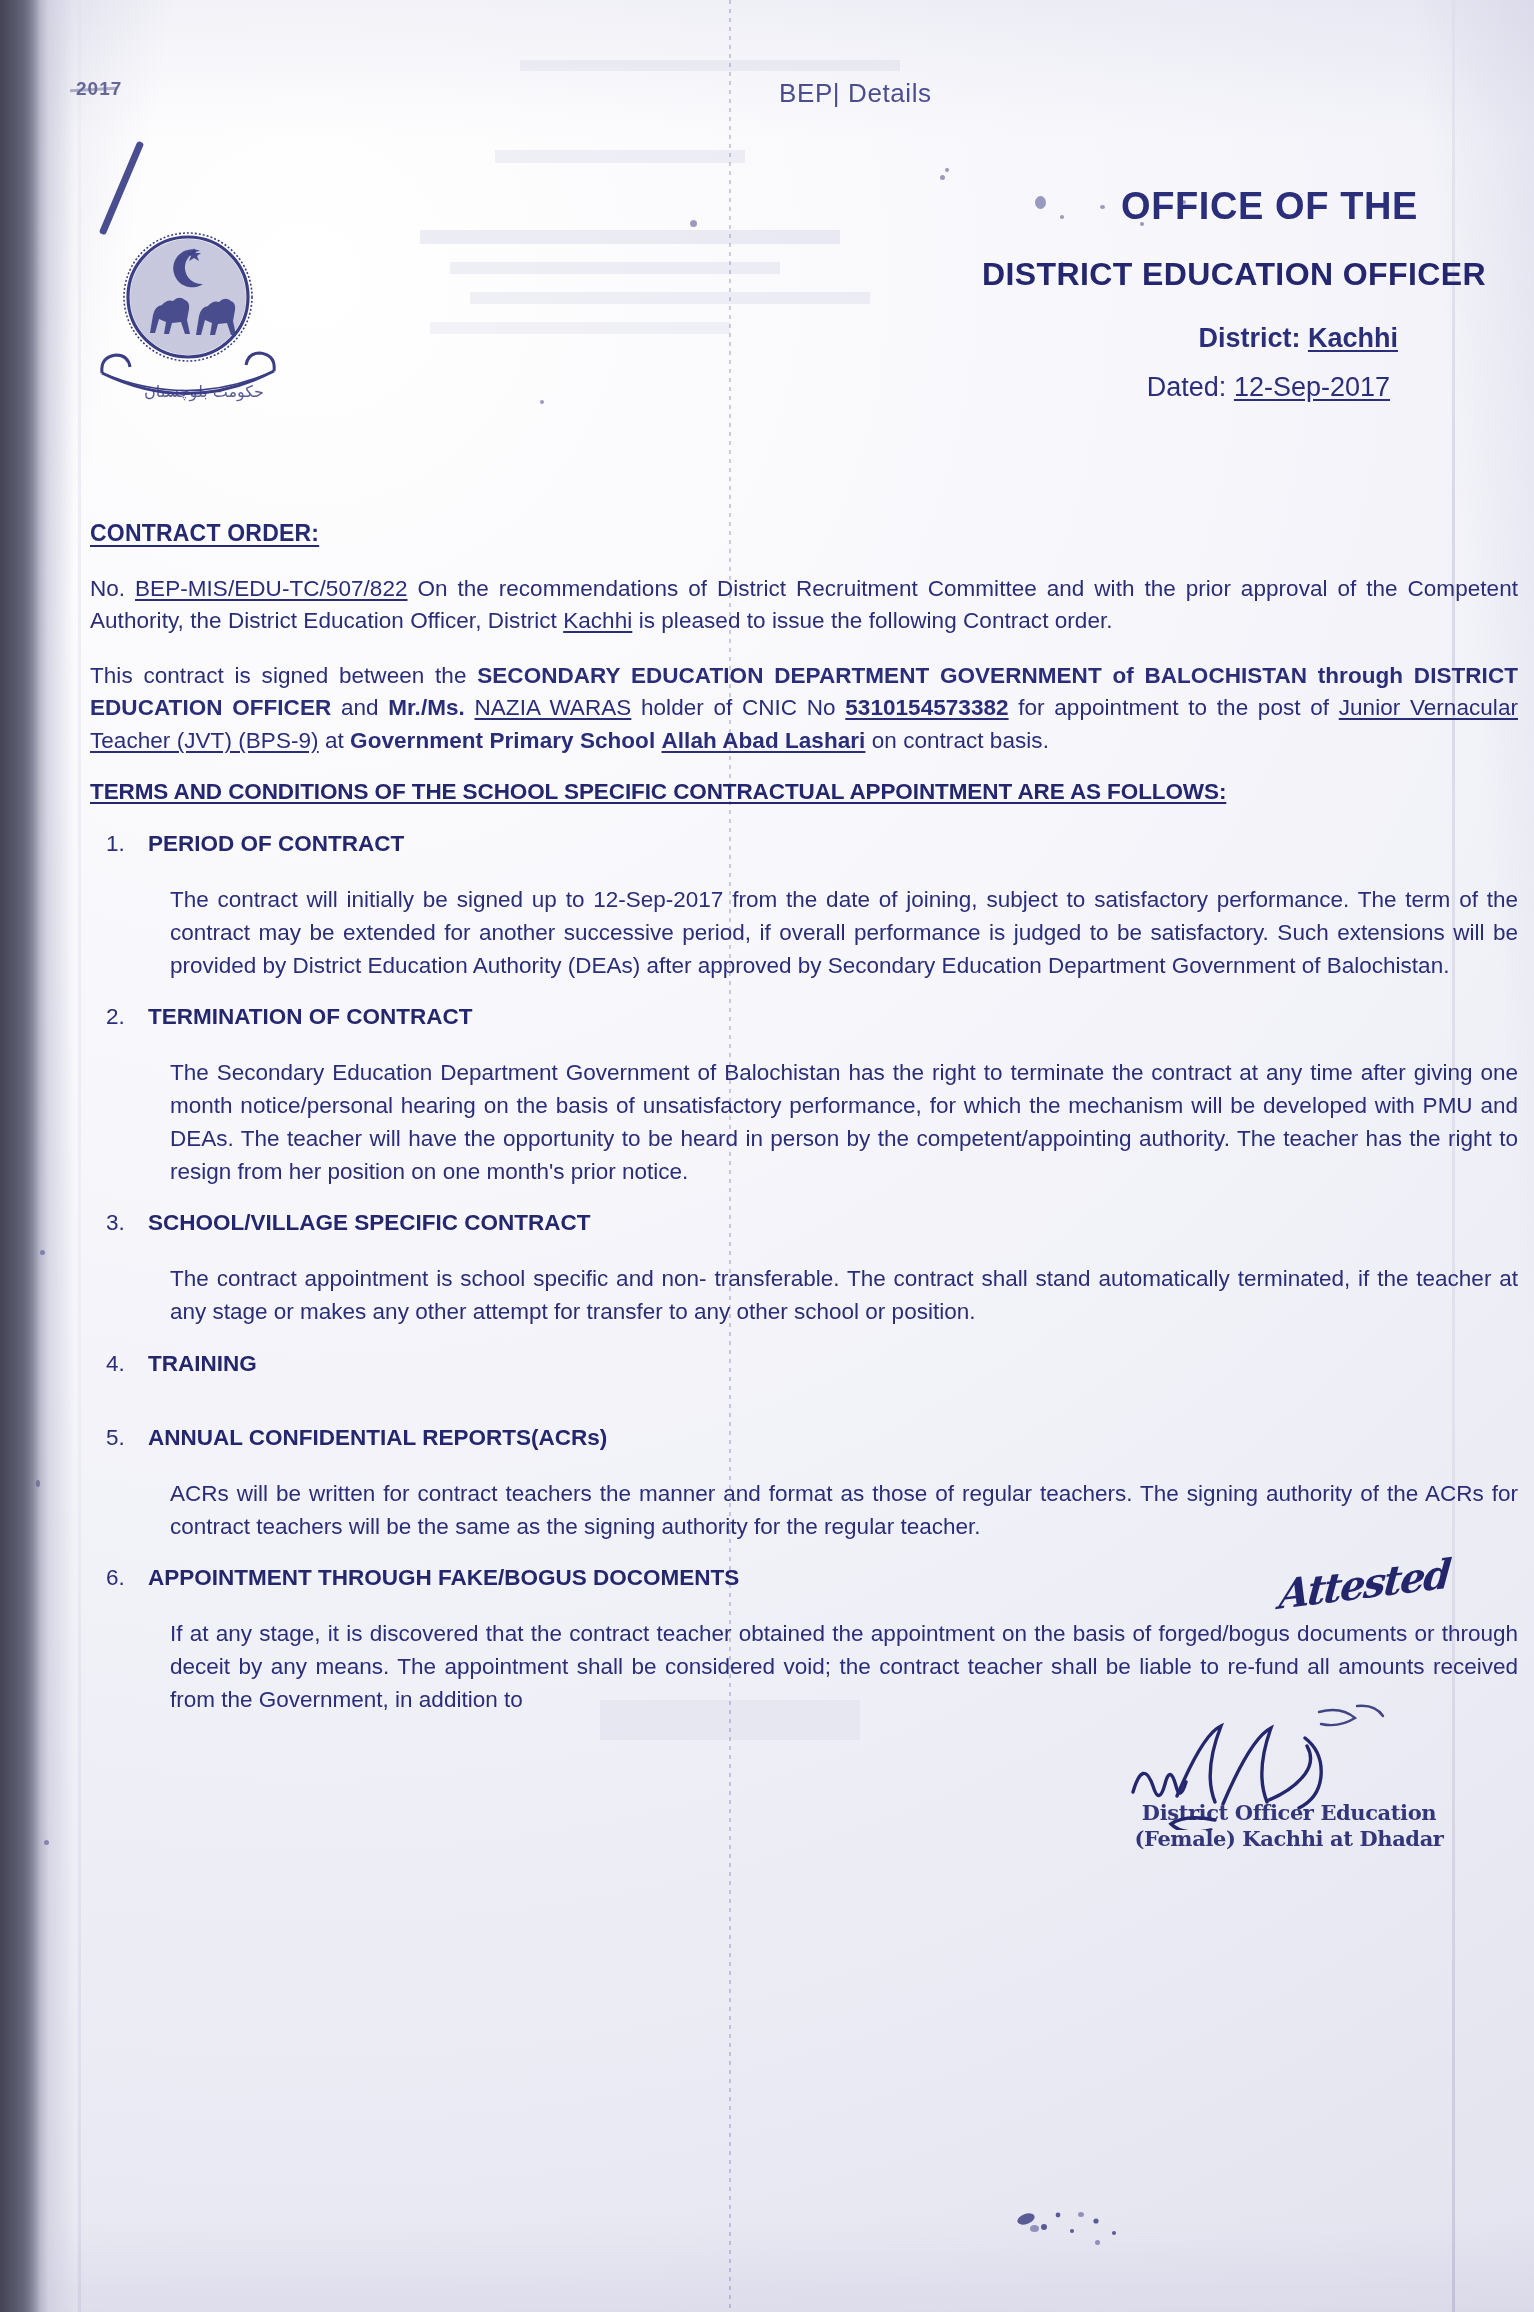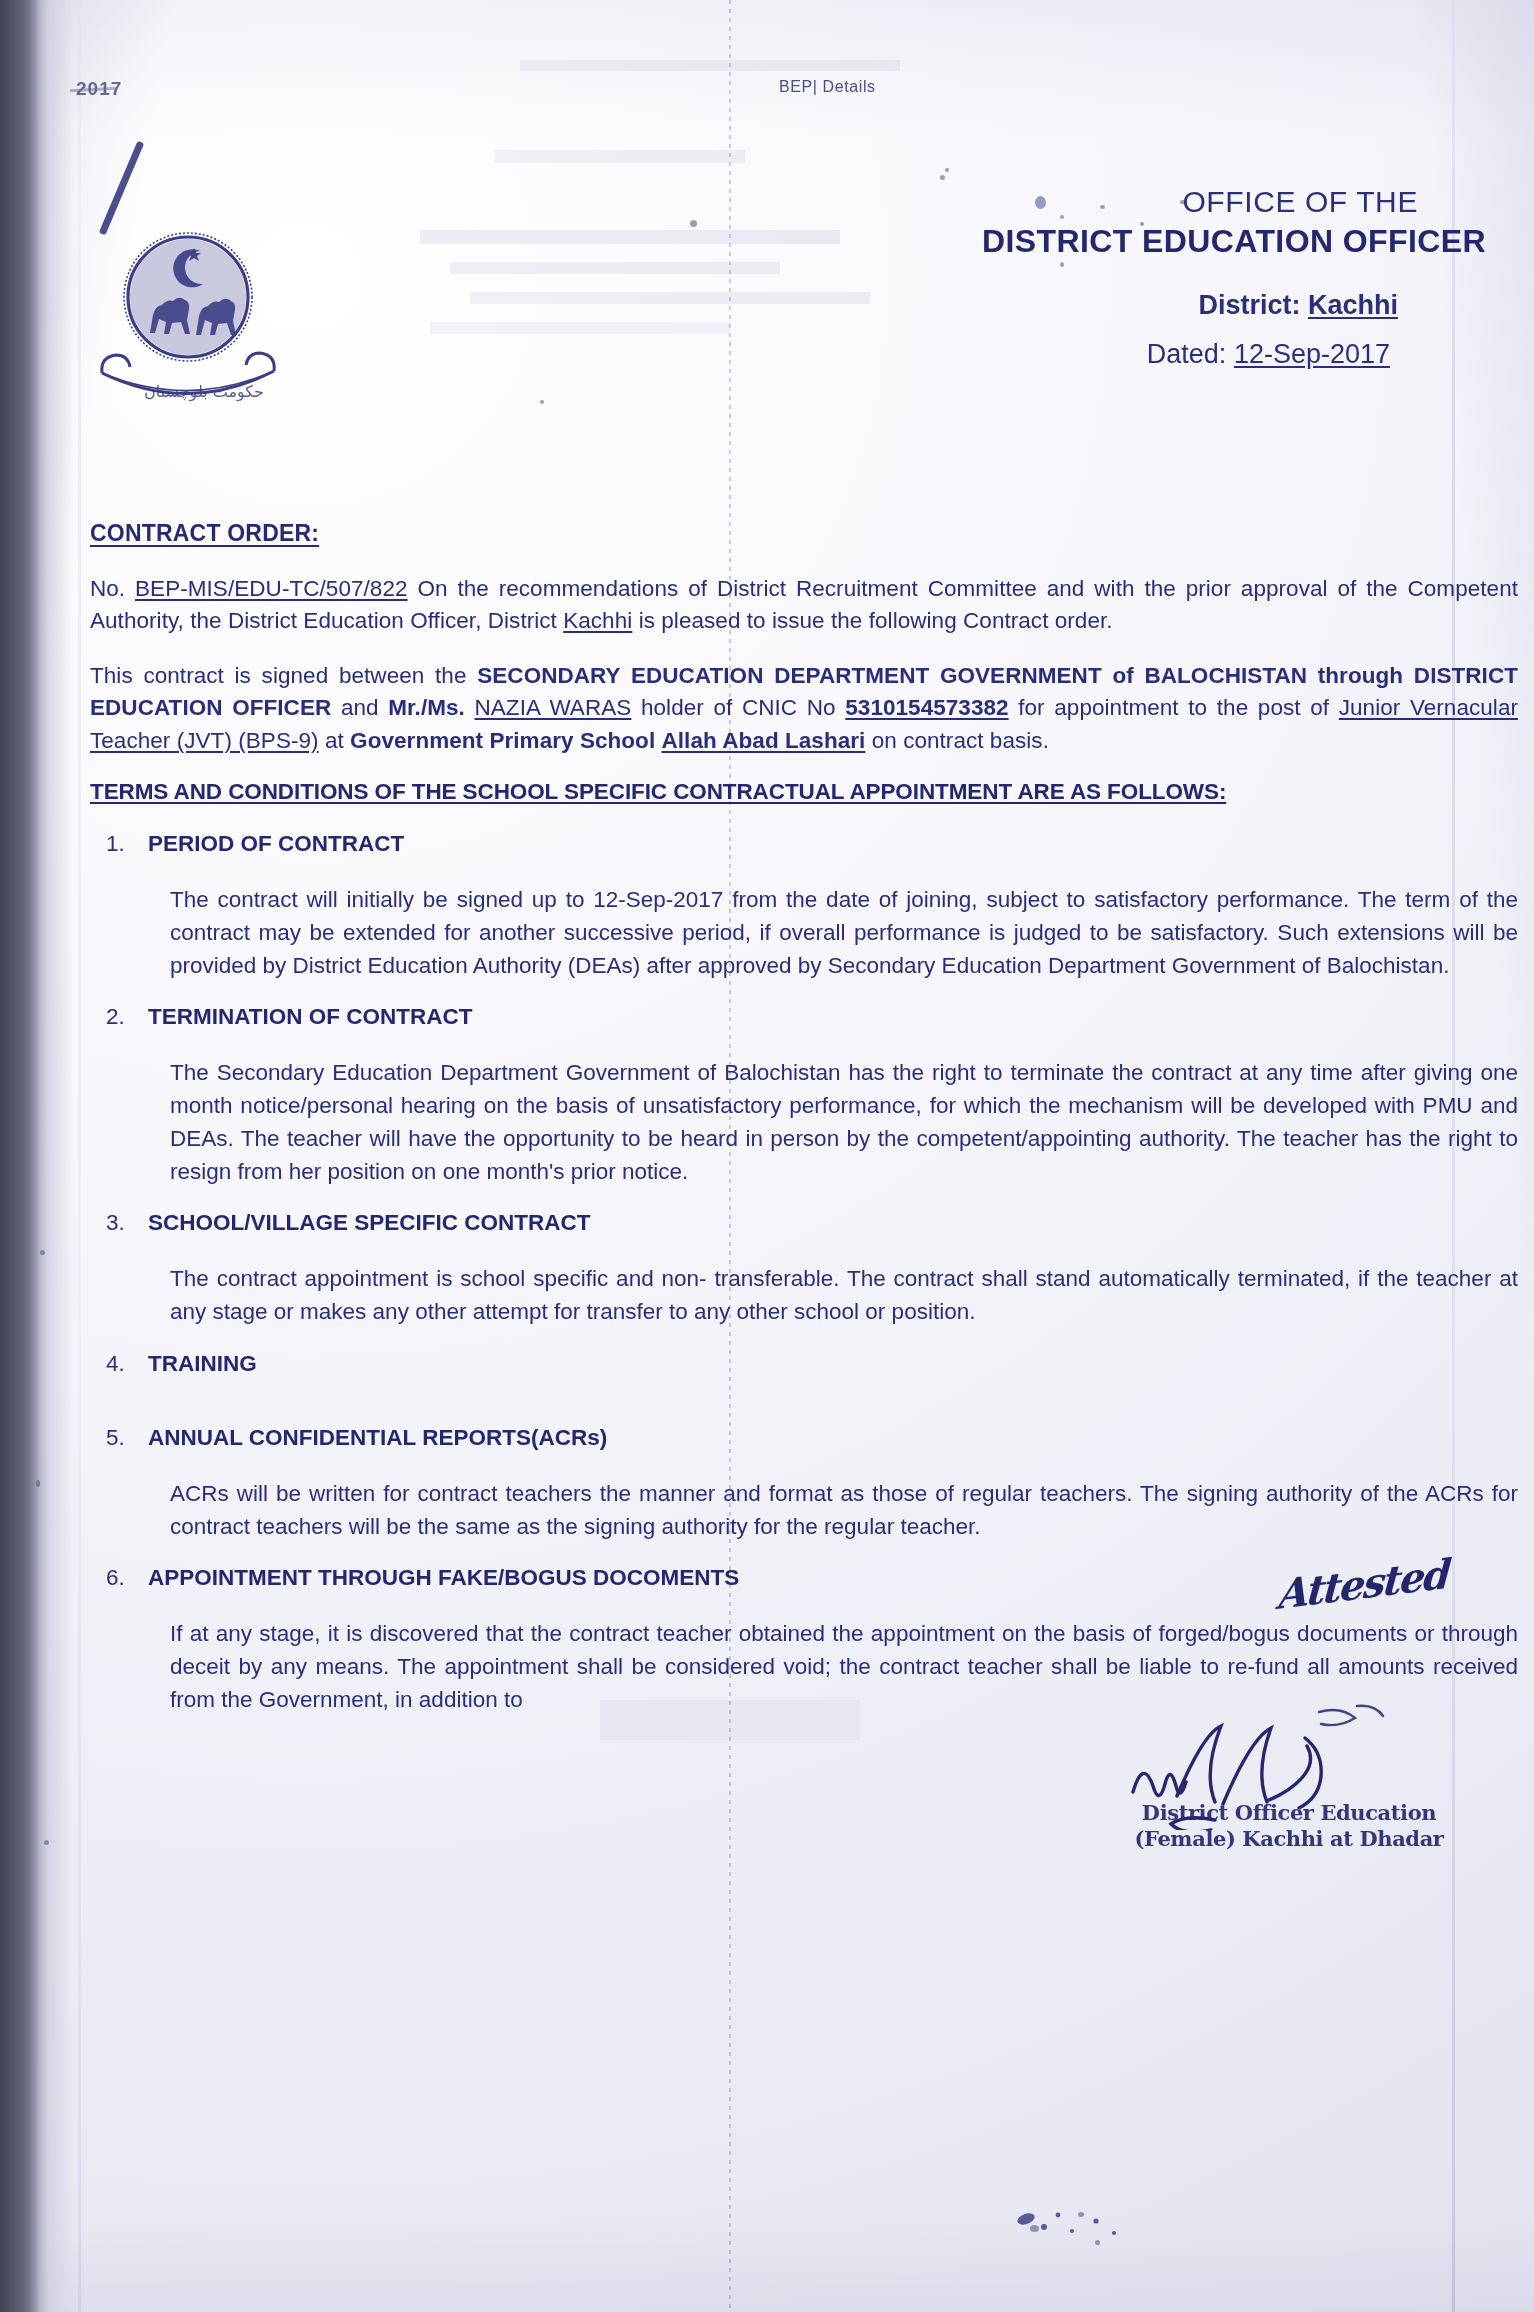--- a/index.html
+++ b/index.html
@@ -101,21 +101,21 @@
     left: -6px; top: 10px;
     width: 46px; height: 3px;
     background: #43467f;
     opacity: .5;
     transform: rotate(-3deg);
   }
 
   .bep-label {
     position: absolute;
     left: 779px; top: 78px;
-    font-size: 16px;
+    font-size: 26px;
     color: #4a4d8e;
     letter-spacing: .6px;
     text-align: right;
   }
 
   
   .emblem {
     position: absolute;
     left: 88px; top: 215px;
     width: 200px; height: 190px;
@@ -130,25 +130,25 @@
     opacity: .92;
   }
 
   .header-right {
     position: absolute;
     right: 44px; top: 185px;
     width: 660px;
     text-align: right;
   }
   .h-office {
-    font-size: 30px;
-    font-weight: 400;
+    font-size: 38px;
+    font-weight: 700;
     letter-spacing: .6px;
     color: #2b2e78;
-    margin-bottom: 4px;
+    margin-bottom: 28px;
     padding-right: 72px;
   }
   .h-deo {
     font-size: 32px;
     font-weight: 700;
     letter-spacing: .4px;
     color: #24276e;
     margin-bottom: 22px;
     padding-right: 4px;
   }

